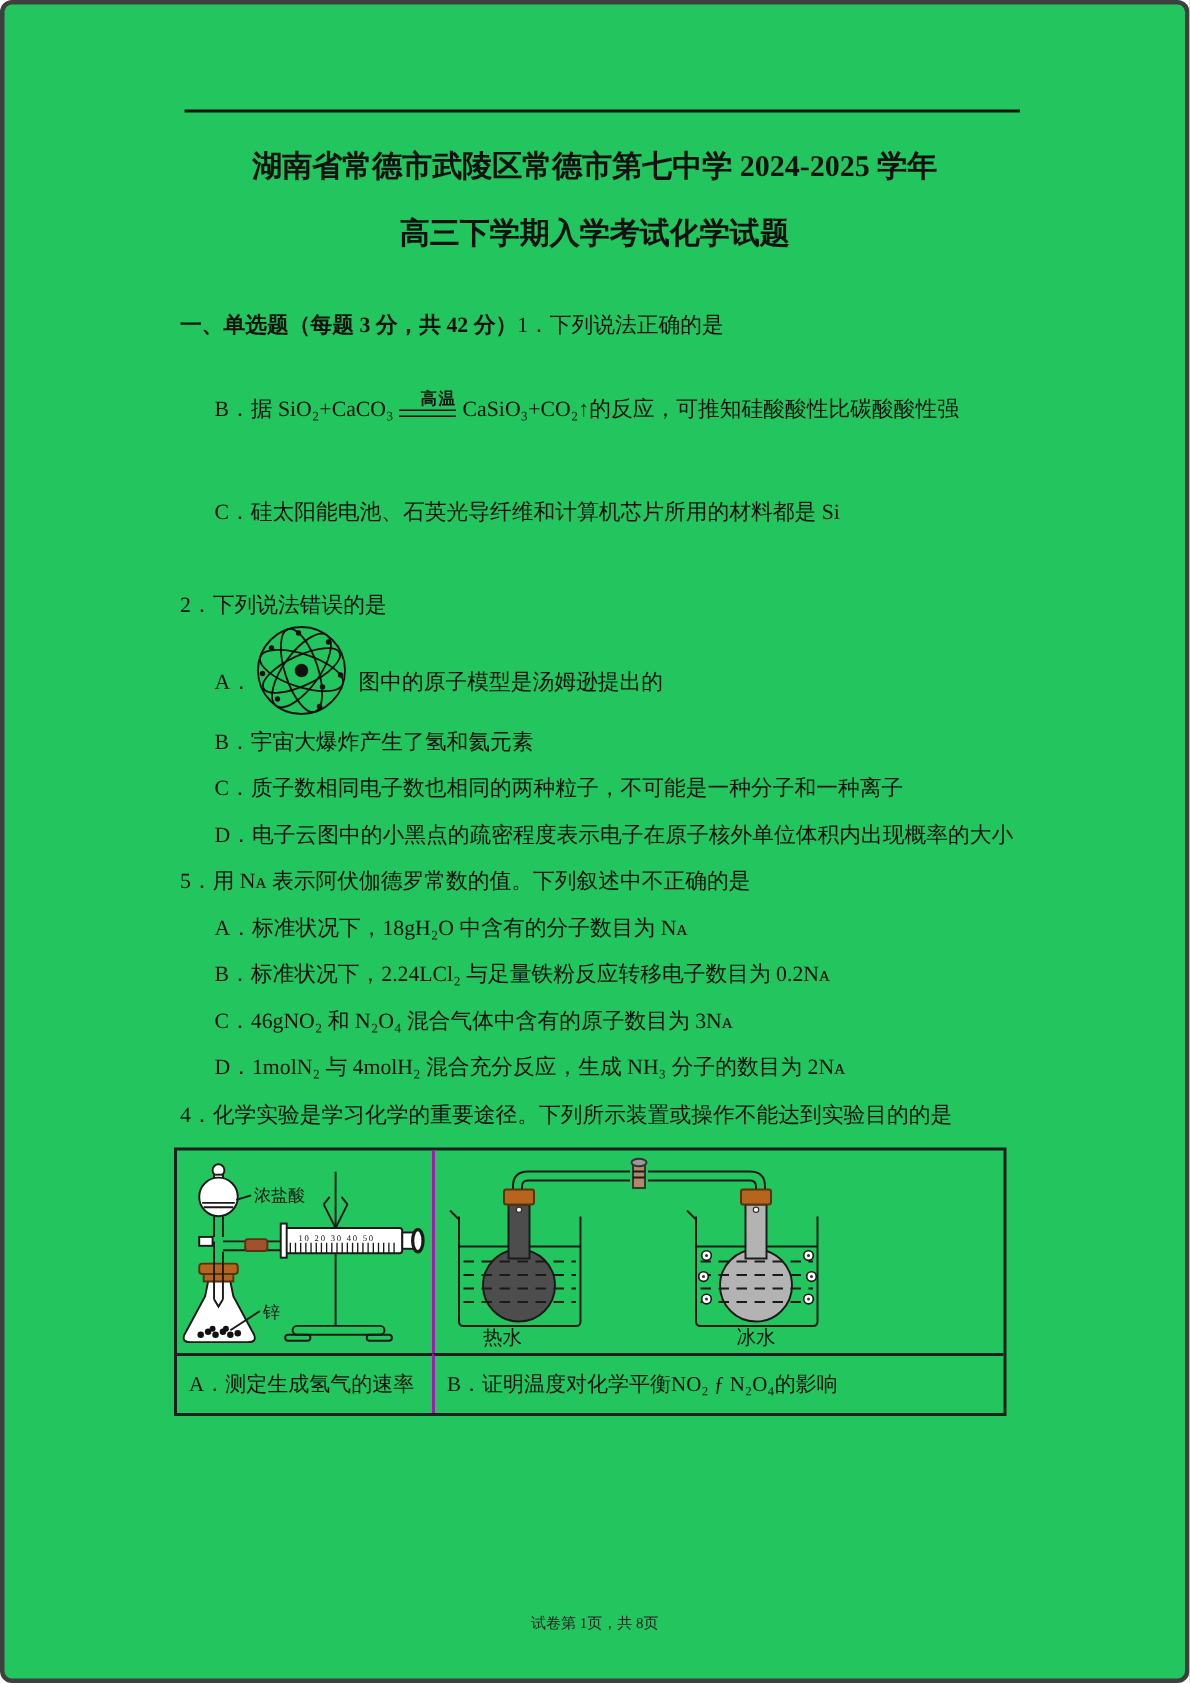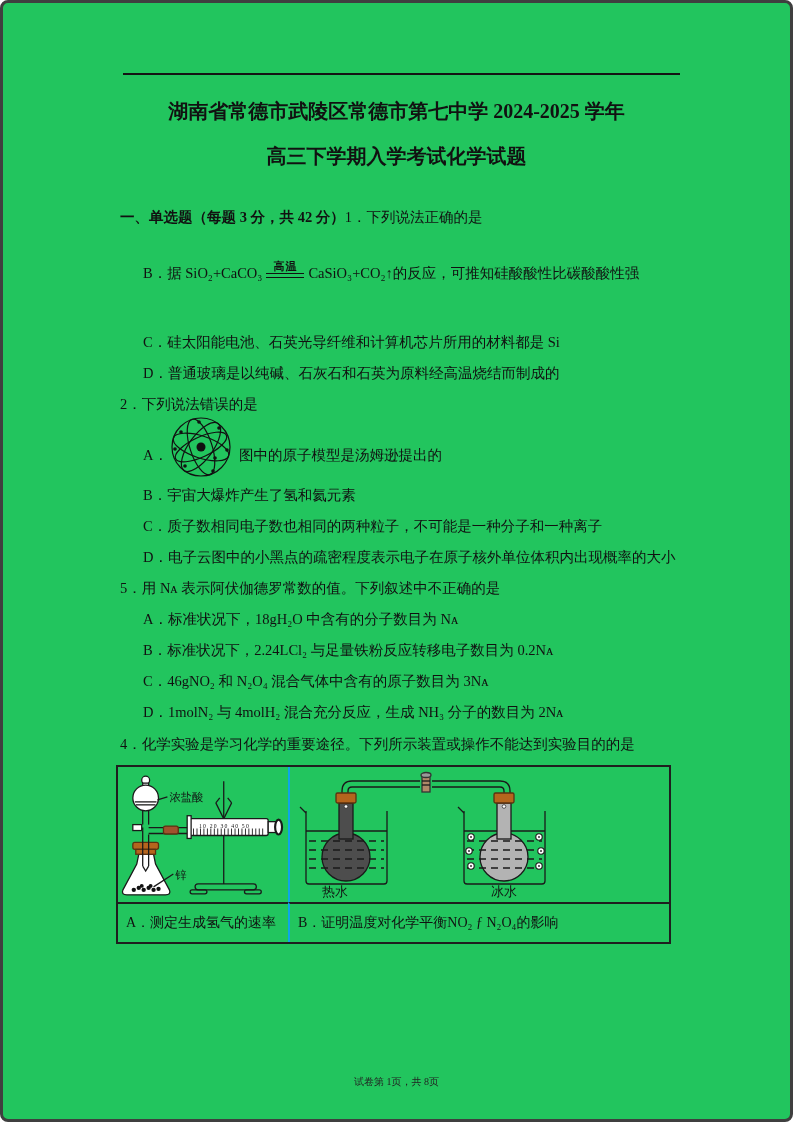--- a/index.html
+++ b/index.html
@@ -10,29 +10,29 @@
   }
   .abs{position:absolute;}
   .rule{left:120px;top:70px;width:557px;height:2px;background:#141414;}
   .title{left:0;width:100%;text-align:center;font-weight:bold;font-size:20px;line-height:26px;}
   .masses{left:0;width:100%;text-align:center;font-size:14px;line-height:18px;}
   .line{font-size:14.5px;line-height:18px;white-space:nowrap;}
   .bold{font-weight:bold;}
   .q{left:117px;}
   .opt{left:140px;}
   .eqline{display:flex;align-items:flex-end;}
-  .cond{display:inline-flex;flex-direction:column;align-items:center;margin:0 4px 4px 4px;}
+  .cond{display:inline-flex;flex-direction:column;align-items:flex-end;margin:0 4px 4px 4px;}
   .cond-text{font-size:11px;line-height:11px;font-weight:bold;letter-spacing:1px;}
   .cond-line{width:38px;height:3px;border-top:1.7px solid #111;border-bottom:1.7px solid #111;margin-top:1px;}
   .qtable{
     left:113px;top:762px;width:555px;box-sizing:border-box;
     display:grid;grid-template-columns:170px 1fr;grid-template-rows:135px 40px;
     border:2px solid #1f1f1f;
   }
-  .cell{box-sizing:border-box;border-left:2px solid #0ea5e9;border-top:2px solid #1f1f1f;overflow:hidden;}
+  .cell{box-sizing:border-box;border-left:2px solid #a21caf;border-top:2px solid #1f1f1f;overflow:hidden;}
   .cell:nth-child(1),.cell:nth-child(2){border-top:none;}
   .cell:nth-child(odd){border-left:none;}
   .cap{display:flex;align-items:center;padding:12px 8px;font-size:14px;white-space:nowrap;}
   .imgcell{display:flex;align-items:center;}
   .footer{left:0;top:1072px;width:100%;text-align:center;font-size:10px;color:#222;}
   svg text{font-family:"Liberation Serif","DejaVu Serif",serif;}
 </style>
 </head>
 <body>
 
@@ -50,21 +50,20 @@
   <div class="abs line opt eqline" style="top:258px">
     <span>B．据 SiO₂+CaCO₃</span>
     <span class="cond">
       <span class="cond-text">高温</span>
       <span class="cond-line"></span>
     </span>
     <span>CaSiO₃+CO₂↑的反应，可推知硅酸酸性比碳酸酸性强</span>
   </div>
 
   <div class="abs line opt" style="top:330px">C．硅太阳能电池、石英光导纤维和计算机芯片所用的材料都是 Si</div>
-  <div class="abs line opt" style="top:361px">D．普通玻璃是以纯碱、石灰石和石英为原料经高温烧结而制成的</div>
 
   <div class="abs line q" style="top:392px">2．下列说法错误的是</div>
 
   <div class="abs line opt" style="top:443px">A．</div>
   <div class="abs" style="left:166px;top:411px">
     <svg width="64" height="66" viewBox="0 0 64 66">
       <g stroke="#111" fill="none" stroke-width="1.2">
         <circle cx="32" cy="33" r="29"></circle>
         <ellipse cx="32" cy="33" rx="29" ry="11" transform="rotate(18 32 33)"></ellipse>
         <ellipse cx="32" cy="33" rx="29" ry="11" transform="rotate(72 32 33)"></ellipse>

